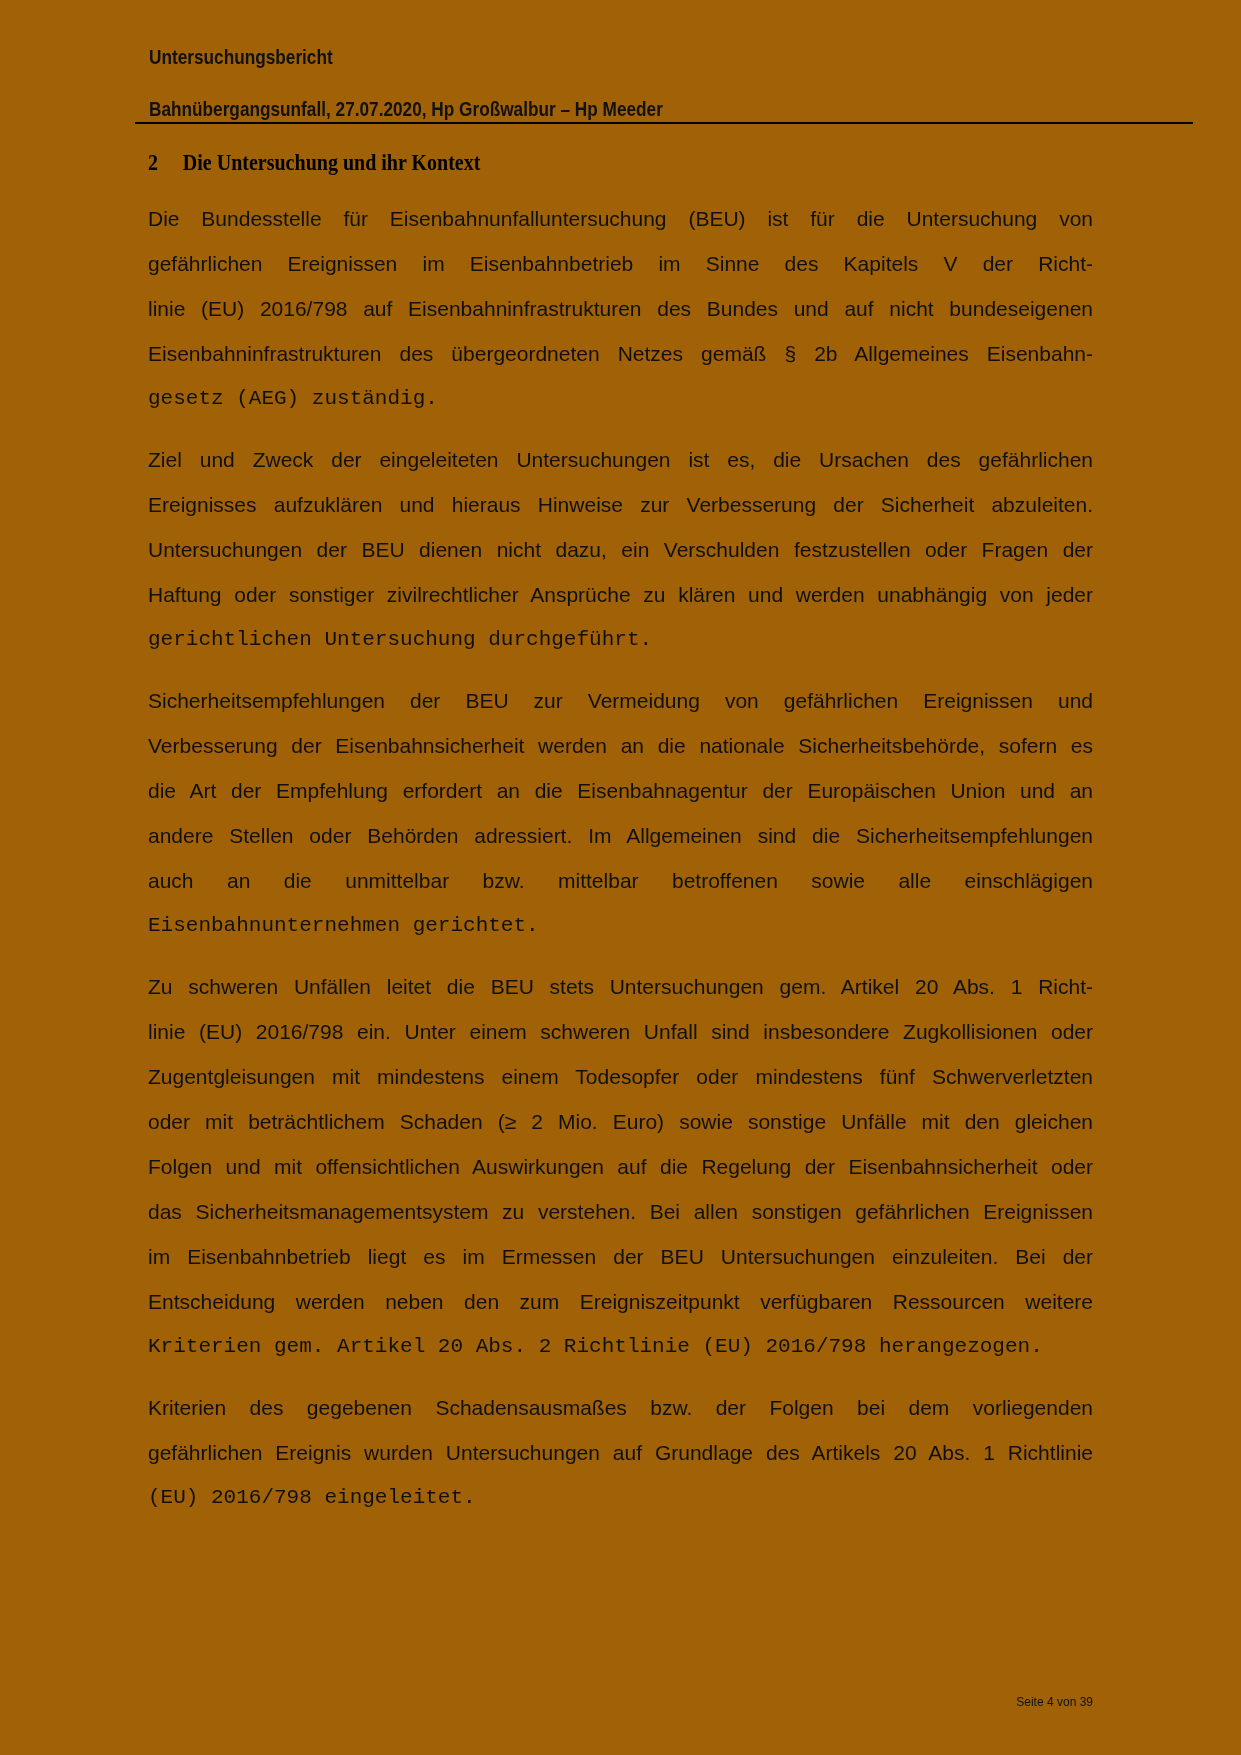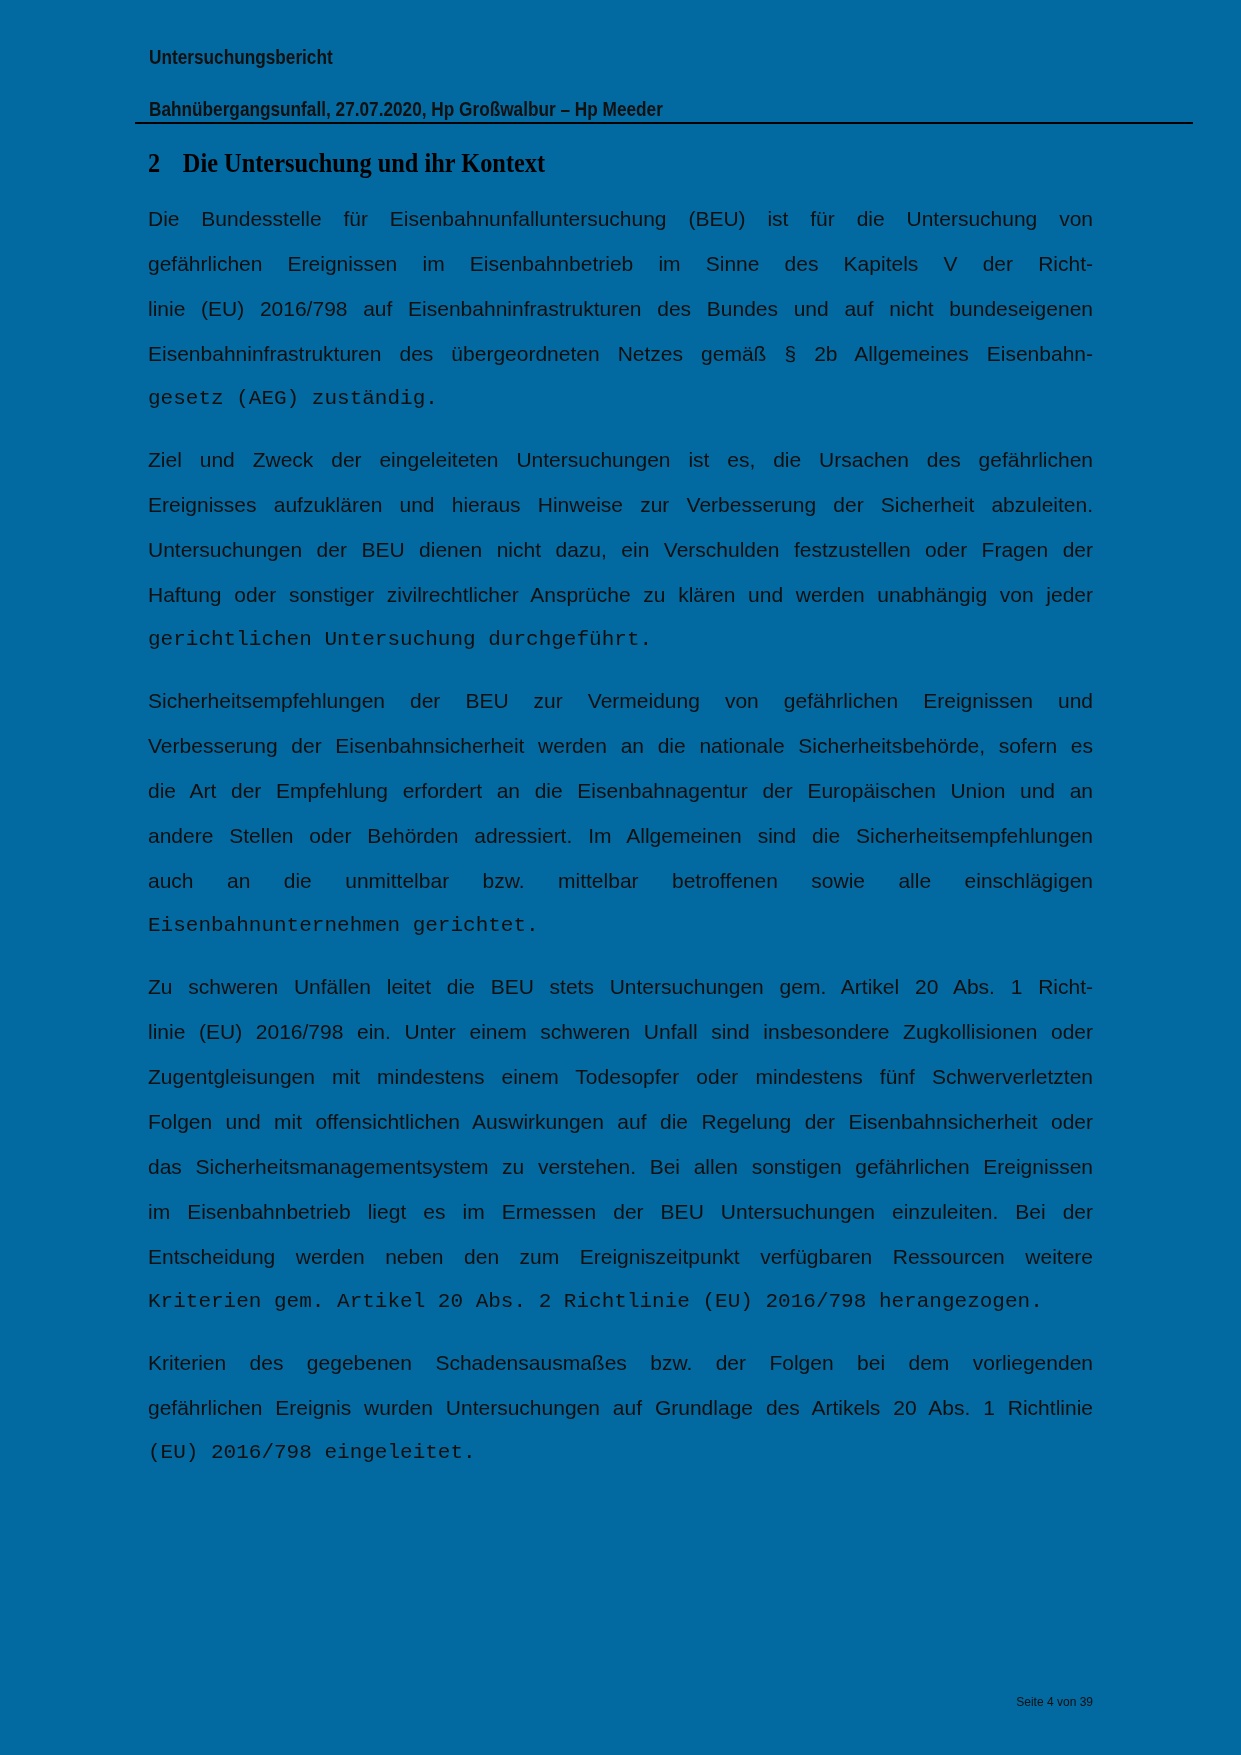--- a/index.html
+++ b/index.html
@@ -1,39 +1,39 @@
 <!DOCTYPE html>
 <html lang="de"><head>
 <meta charset="utf-8">
 <style>
   html,body{margin:0;padding:0;background:#888;}
   #page{
     position:relative;
     width:1241px;height:1755px;
-    background:#0369a1;
+    background:#a16207;
     font-family:"Liberation Sans", sans-serif;
     color:#111111;
     overflow:hidden;
   }
   .hdr-line{
     position:absolute;left:149px;
     font-size:21px;font-weight:bold;line-height:24px;white-space:nowrap;
   }
   .hdr-line .squeeze{
     display:inline-block;transform:scaleX(0.82);transform-origin:0 50%;
   }
   #hdr-title{top:45px;}
   #hdr-subtitle{top:97px;}
   #hdr-rule{
     position:absolute;left:135px;top:122px;width:1058px;height:2px;background:#000;
   }
   #section-heading{
     position:absolute;left:148px;top:143px;margin:0;
     font-family:"Liberation Serif", serif;
-    font-size:28px;font-weight:bold;line-height:40px;white-space:nowrap;color:#000;
+    font-size:23px;font-weight:bold;line-height:40px;white-space:nowrap;color:#000;
   }
   #section-heading .squeeze{
     display:inline-block;transform:scaleX(0.87);transform-origin:0 50%;
   }
   .sec-num{display:inline-block;min-width:40px;}
   #doc-body{
     position:absolute;left:148px;top:196px;width:945px;
     font-size:21px;color:#101010;
   }
   .para{margin:0 0 16px 0;}
@@ -93,20 +93,21 @@
         <div class="line">Verbesserung der Eisenbahnsicherheit werden an die nationale Sicherheitsbehörde, sofern es</div>
         <div class="line">die Art der Empfehlung erfordert an die Eisenbahnagentur der Europäischen Union und an</div>
         <div class="line">andere Stellen oder Behörden adressiert. Im Allgemeinen sind die Sicherheitsempfehlungen</div>
         <div class="line">auch an die unmittelbar bzw. mittelbar betroffenen sowie alle einschlägigen</div>
         <div class="line last">Eisenbahnunternehmen gerichtet.</div>
       </div>
       <div class="para">
         <div class="line">Zu schweren Unfällen leitet die BEU stets Untersuchungen gem. Artikel 20 Abs. 1 Richt-</div>
         <div class="line">linie (EU) 2016/798 ein. Unter einem schweren Unfall sind insbesondere Zugkollisionen oder</div>
         <div class="line">Zugentgleisungen mit mindestens einem Todesopfer oder mindestens fünf Schwerverletzten</div>
+        <div class="line">oder mit beträchtlichem Schaden (≥ 2 Mio. Euro) sowie sonstige Unfälle mit den gleichen</div>
         <div class="line">Folgen und mit offensichtlichen Auswirkungen auf die Regelung der Eisenbahnsicherheit oder</div>
         <div class="line">das Sicherheitsmanagementsystem zu verstehen. Bei allen sonstigen gefährlichen Ereignissen</div>
         <div class="line">im Eisenbahnbetrieb liegt es im Ermessen der BEU Untersuchungen einzuleiten. Bei der</div>
         <div class="line">Entscheidung werden neben den zum Ereigniszeitpunkt verfügbaren Ressourcen weitere</div>
         <div class="line last">Kriterien gem. Artikel 20 Abs. 2 Richtlinie (EU) 2016/798 herangezogen.</div>
       </div>
       <div class="para">
         <div class="line">Kriterien des gegebenen Schadensausmaßes bzw. der Folgen bei dem vorliegenden</div>
         <div class="line">gefährlichen Ereignis wurden Untersuchungen auf Grundlage des Artikels 20 Abs. 1 Richtlinie</div>
         <div class="line last">(EU) 2016/798 eingeleitet.</div>

